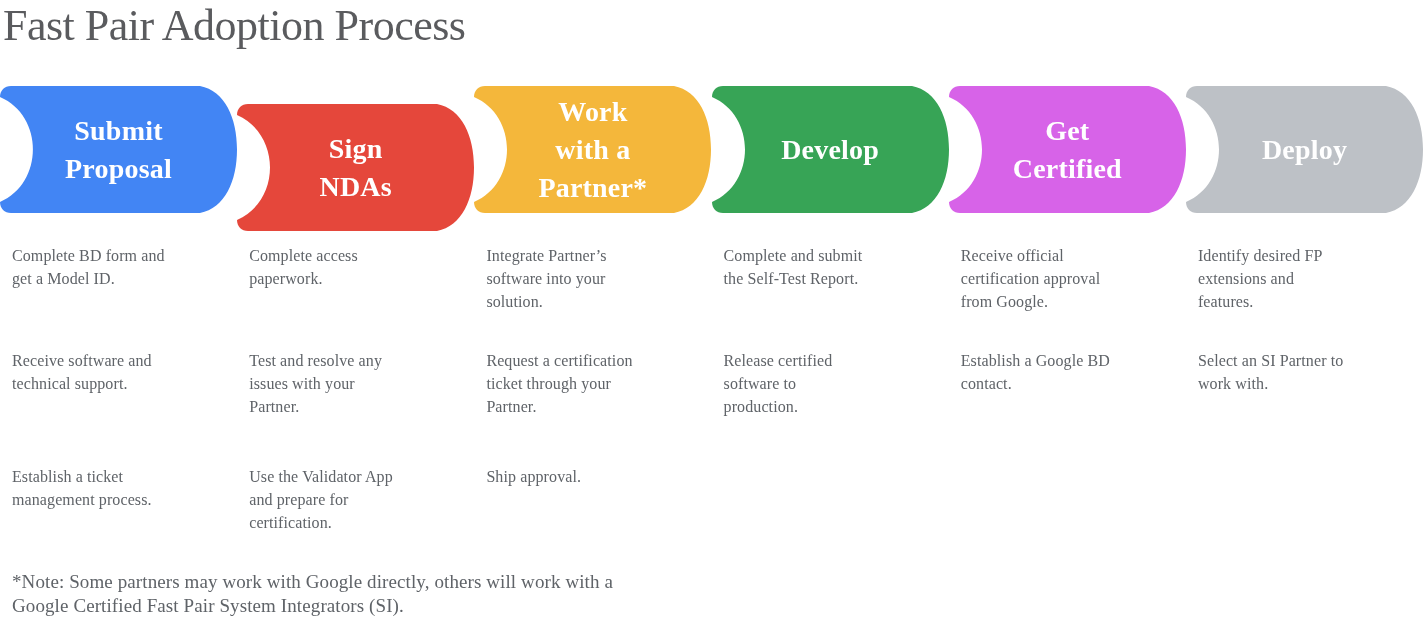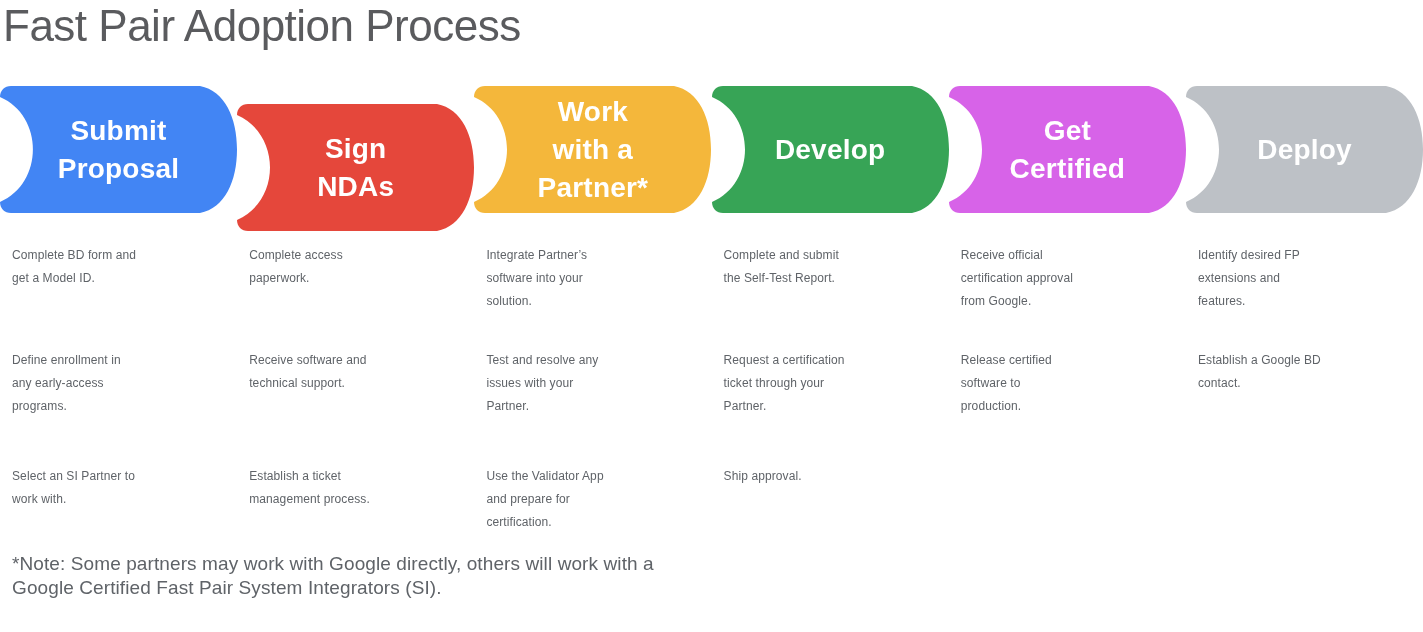--- a/index.html
+++ b/index.html
@@ -1,21 +1,21 @@
 <!DOCTYPE html>
 <html><head>
 <meta charset="utf-8">
 <style>
   html,body{margin:0;padding:0;background:#ffffff;}
   #canvas{
     position:relative;
     width:1423px;height:632px;
     overflow:hidden;
     background:#ffffff;
-    font-family:Liberation Sans, sans-serif;
+    font-family:Liberation Serif, serif;
   }
   #page-title{
     position:absolute;
     left:3px;top:-4px;
     margin:0;
     font-size:44px;
     font-weight:400;
     letter-spacing:-0.5px;
     color:#5a5b5e;
     line-height:60px;
@@ -54,29 +54,29 @@
   #steps-grid{
     position:absolute;
     left:0;top:244px;
     width:1423px;
     display:grid;
     grid-template-columns:repeat(6, 237.2px);
     grid-template-rows:105px 116px auto;
   }
   .step{
     padding:0 22px 0 12px;
-    font-size:12px;
+    font-size:16px;
     line-height:23px;
     color:#5f6368;
     letter-spacing:0.1px;
     white-space:pre-line;
   }
   #footnote{
     position:absolute;
-    left:12px;top:552px;
+    left:12px;top:570px;
     font-size:19px;
     line-height:24px;
     color:#5f6368;
     letter-spacing:0.1px;
     white-space:pre-line;
   }
 </style>
 </head>
 <body>
 
@@ -134,23 +134,20 @@
 software into your
 solution.</div>
       <div class="step">Complete and submit
 the Self-Test Report.</div>
       <div class="step">Receive official
 certification approval
 from Google.</div>
       <div class="step">Identify desired FP
 extensions and
 features.</div>
-      <div class="step">Define enrollment in
-any early-access
-programs.</div>
       <div class="step">Receive software and
 technical support.</div>
       <div class="step">Test and resolve any
 issues with your
 Partner.</div>
       <div class="step">Request a certification
 ticket through your
 Partner.</div>
       <div class="step">Release certified
 software to

